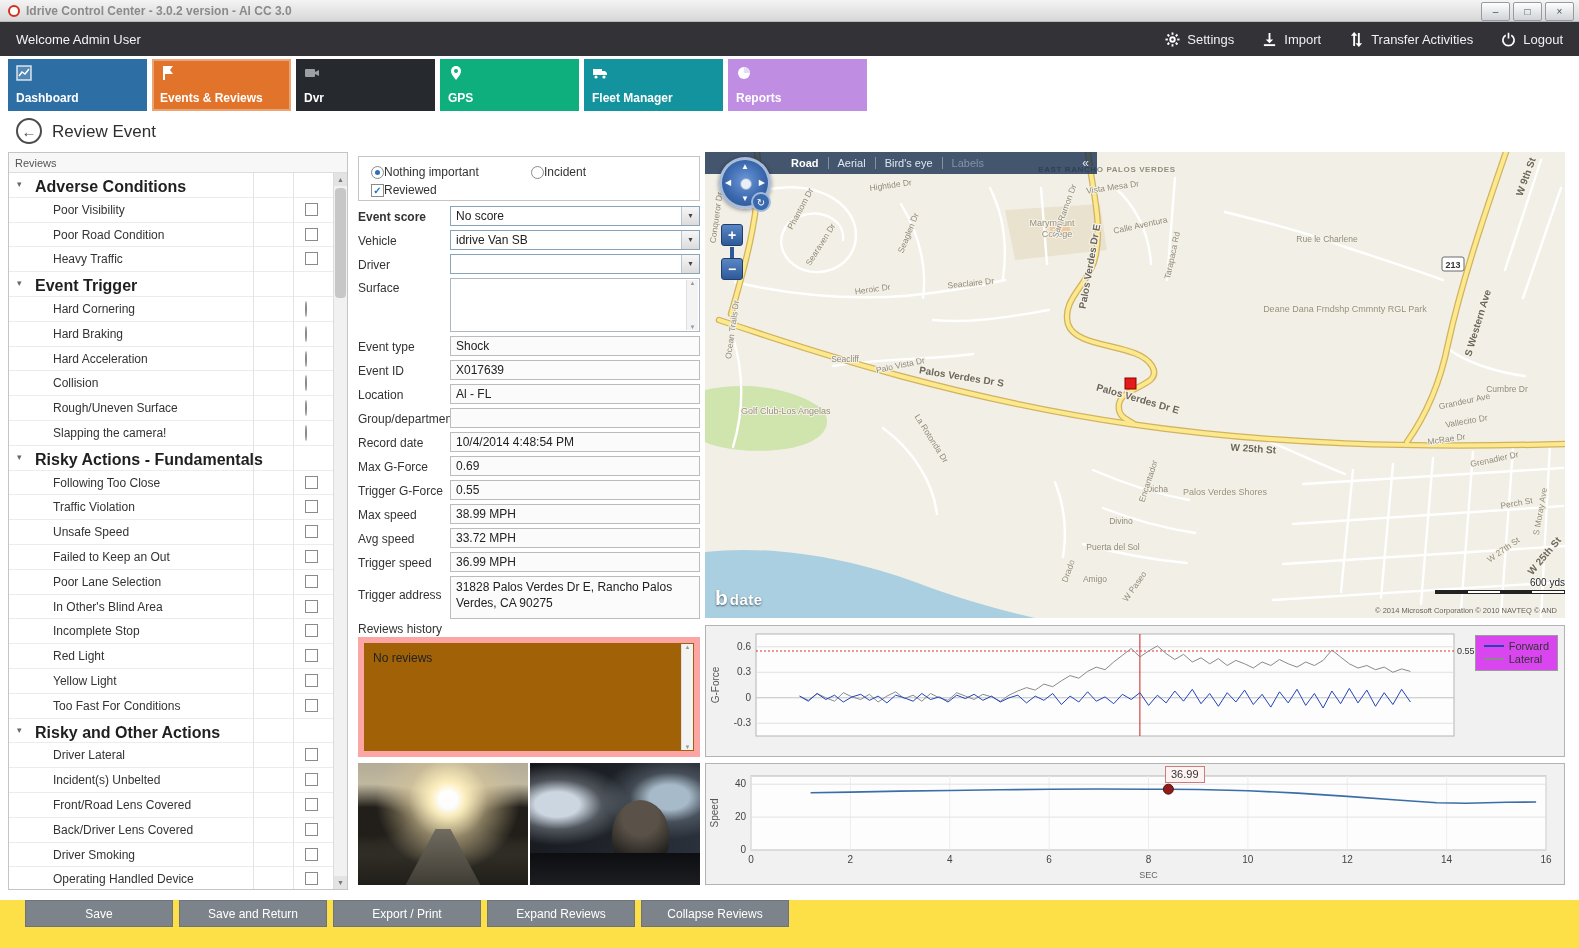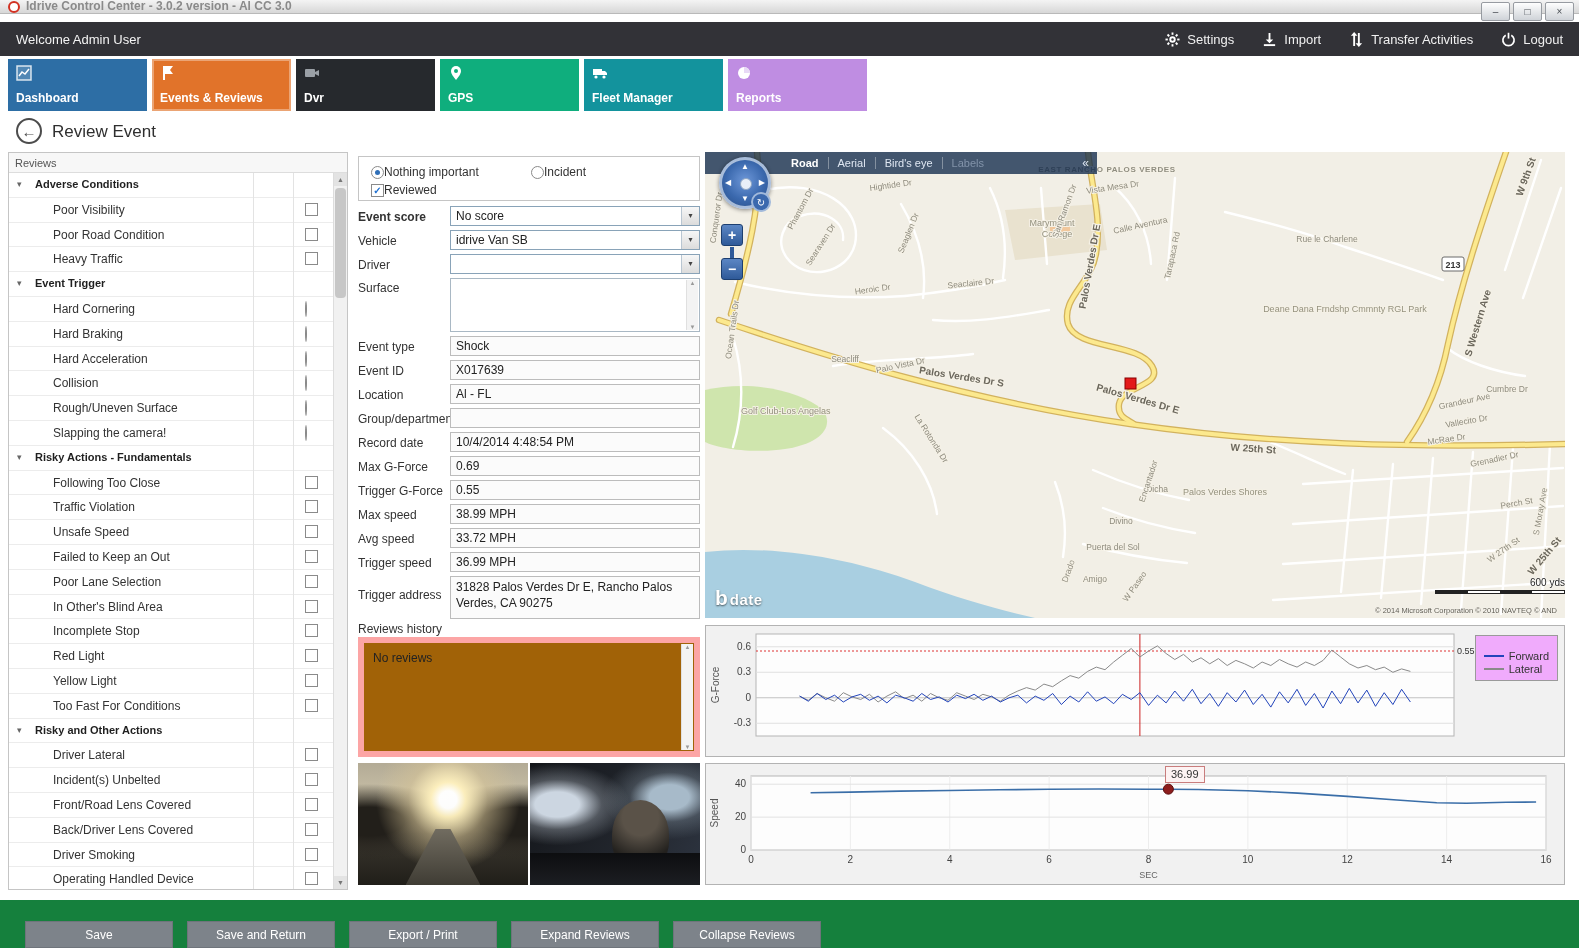--- a/index.html
+++ b/index.html
@@ -1,21 +1,21 @@
 <!DOCTYPE html>
 <html><head>
 <meta charset="utf-8">
 <style>
   html,body{margin:0;padding:0}
   body{width:1579px;height:948px;position:relative;overflow:hidden;background:#fff;
        font-family:"Liberation Sans",sans-serif;color:#333;font-size:12px;-webkit-font-smoothing:antialiased}
 
   
-  #titlebar{position:absolute;left:0;top:0;right:0;height:14px;background:linear-gradient(#f4f4f4,#d7d7d7);
-            border-bottom:1px solid #b9b9b9;display:flex;align-items:flex-end;box-sizing:border-box}
+  #titlebar{position:absolute;left:0;top:0;right:0;height:22px;background:linear-gradient(#f4f4f4,#d7d7d7);
+            border-bottom:1px solid #b9b9b9;display:flex;align-items:center;box-sizing:border-box}
   .tb-logo{width:12px;height:12px;border-radius:50%;margin:0 6px 0 8px;border:2px solid #d23122;background:#fff;box-sizing:border-box}
   #tb-title{font-weight:bold;font-size:12px;color:#8a8a8a}
   #win-controls{position:absolute;right:5px;top:2px;display:flex;gap:3px}
   .wc{width:27px;height:17px;border:1px solid #979ba1;border-radius:2px;background:linear-gradient(#fefefe,#cfd3d8);
       display:flex;align-items:center;justify-content:center;font-size:10px;color:#4a4f55;cursor:pointer}
 
   
   #topbar{position:absolute;left:0;top:22px;right:0;height:34px;background:#323237;display:flex;align-items:center;
           padding:0 16px;box-sizing:border-box;color:#fff}
   #welcome{font-size:13px;color:#f4f4f4}
@@ -39,21 +39,21 @@
 
   
   #reviews-panel{position:absolute;left:8px;top:152px;width:340px;height:738px;border:1px solid #c5c5c5;
                  background:#fff;box-sizing:border-box;overflow:hidden}
   .rp-head{height:20px;background:#f7f7f7;border-bottom:1px solid #ddd;font-size:11px;color:#555;
            padding:4px 0 0 6px;box-sizing:border-box}
   #rp-rows{position:absolute;top:20px;left:0;width:326px;bottom:0;overflow:hidden}
   .colline{position:absolute;top:20px;bottom:0;width:0;border-left:1px solid #e3e3e3}
   .rrow{height:24.8px;border-bottom:1px solid #ececec;position:relative;box-sizing:border-box}
   .rrow .arrow{position:absolute;left:8px;top:6px;color:#666;font-size:9px}
-  .rrow.cat .lab{position:absolute;left:26px;top:5px;font-size:11px;font-weight:bold;color:#1f1f1f;white-space:nowrap}
+  .rrow.cat .lab{position:absolute;left:26px;top:5px;font-size:16px;font-weight:bold;color:#1f1f1f;white-space:nowrap}
   .rrow.item .lab{position:absolute;left:44px;top:5px;font-size:12px;color:#333;white-space:nowrap}
   .ricon{position:absolute;left:252px;top:5px}
   .rctrl{position:absolute;left:296px;top:5px}
   .sev{position:relative;width:16px;height:14px}
   .sev .t{width:16px;height:14px;clip-path:polygon(50% 0,100% 100%,0 100%)}
   .sev .e{position:absolute;left:0;top:4px;width:100%;text-align:center;font-weight:bold;font-size:9px;line-height:1;color:#fff}
   .cb{width:13px;height:13px;border:1px solid #8a8a8a;background:#fff;box-sizing:border-box;text-align:center;
       line-height:11px;font-size:10px;color:#1d6fd1;font-weight:bold;cursor:pointer}
   .rd{width:13px;height:13px;border:1px solid #8a8a8a;border-radius:50%;background:#fff;box-sizing:border-box;position:relative;cursor:pointer}
   .rd.on::after{content:"";position:absolute;left:3px;top:3px;width:5px;height:5px;border-radius:50%;background:#2f6fb8}
@@ -140,29 +140,29 @@
   text.ml-road{font:bold 10px "Liberation Sans",sans-serif;fill:#6b675c;paint-order:stroke;stroke:#f5f1e6;stroke-width:2.5px}
   text.ml-minor{font:8.5px "Liberation Sans",sans-serif;fill:#8e8b7e;paint-order:stroke;stroke:#f5f1e6;stroke-width:2px}
   text.ml-area{font:9px "Liberation Sans",sans-serif;fill:#95927f;paint-order:stroke;stroke:#f5f1e6;stroke-width:2px}
   text.ml-city{font:bold 8px "Liberation Sans",sans-serif;fill:#8f8d80;letter-spacing:.6px;paint-order:stroke;stroke:#f5f1e6;stroke-width:2px}
   text.ml-shield{font:bold 9px "Liberation Sans",sans-serif;fill:#333}
 
   
   .chartbox{position:absolute;left:705px;width:860px;background:#f1f1f1;border:1px solid #b3b3b3;box-sizing:border-box;overflow:hidden}
   #gchart{top:625px;height:132px}
   #schart{top:763px;height:122px}
-  .legend{position:absolute;right:6px;top:9px;background:#f0abfc;border:1px solid #9a9a9a;padding:13px 8px 4px;font-size:11px;color:#333;z-index:3}
+  .legend{position:absolute;right:6px;top:9px;background:#d946ef;border:1px solid #9a9a9a;padding:3px 8px 4px;font-size:11px;color:#333;z-index:3}
   .legend .li{display:flex;align-items:center;gap:5px;margin:1px 0}
   .legend .line{display:inline-block;width:20px;height:0;border-top:2px solid #000}
   .tip{position:absolute;top:2px;background:#fdf3f3;border:1px solid #c97d7d;color:#333;font-size:11px;
        padding:0 5px;line-height:15px;z-index:3}
 
   
-  #footer{position:absolute;left:0;bottom:0;width:100%;height:48px;background:#15803d;display:flex;align-items:flex-end;
-          gap:14px;padding-left:25px;box-sizing:border-box}
+  #footer{position:absolute;left:0;bottom:0;width:100%;height:48px;background:#fde047;display:flex;align-items:flex-start;
+          gap:6px;padding-left:25px;box-sizing:border-box}
   .fbtn{width:148px;height:27px;background:#7d838a;border:1px solid #6e747b;color:#fff;font-size:12px;
         font-family:"Liberation Sans",sans-serif;display:flex;align-items:center;justify-content:center;cursor:pointer}
 </style>
 </head>
 <body>
 
 <div id="titlebar">
   <span class="tb-logo"></span>
   <span id="tb-title">Idrive Control Center - 3.0.2 version - Al CC 3.0</span>
   <div id="win-controls">

